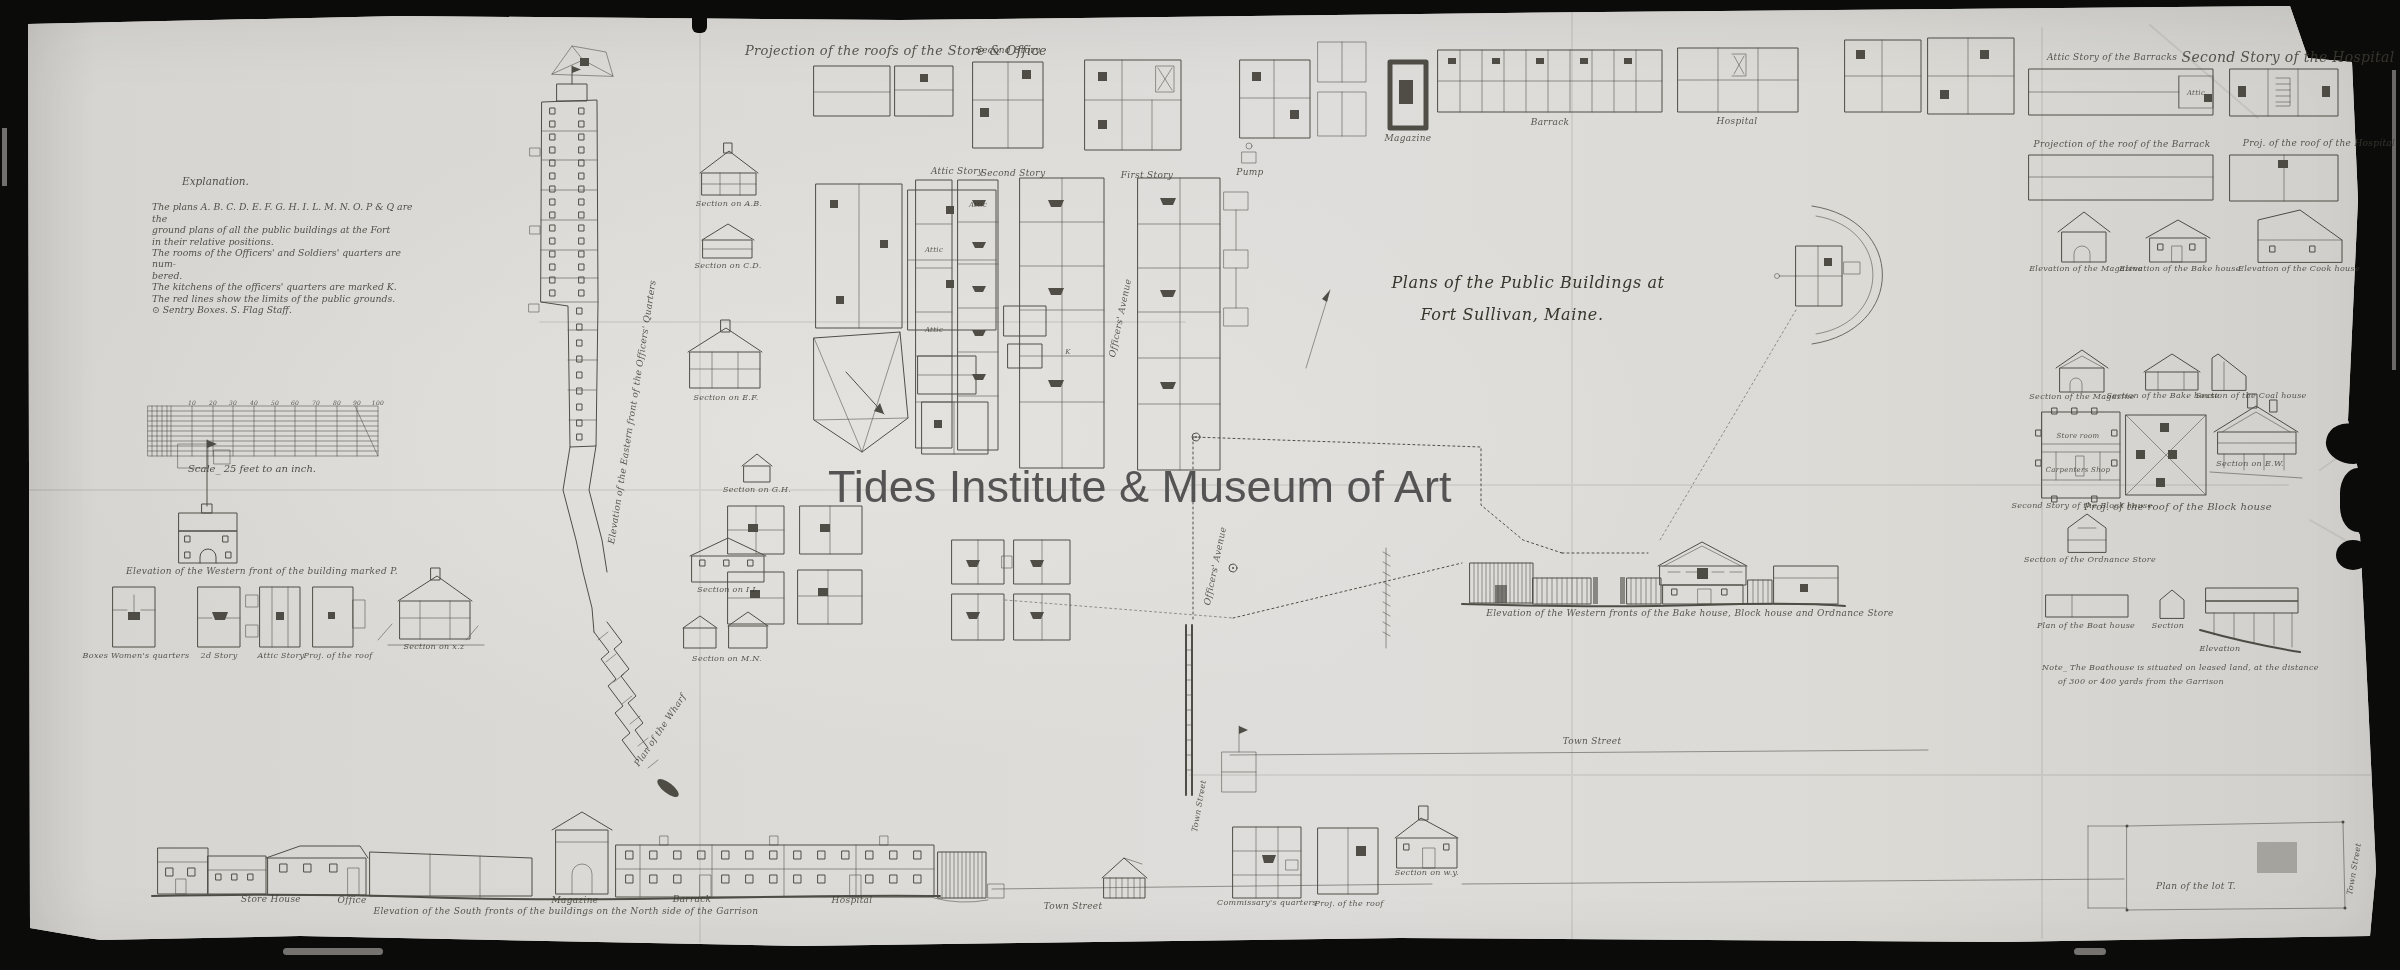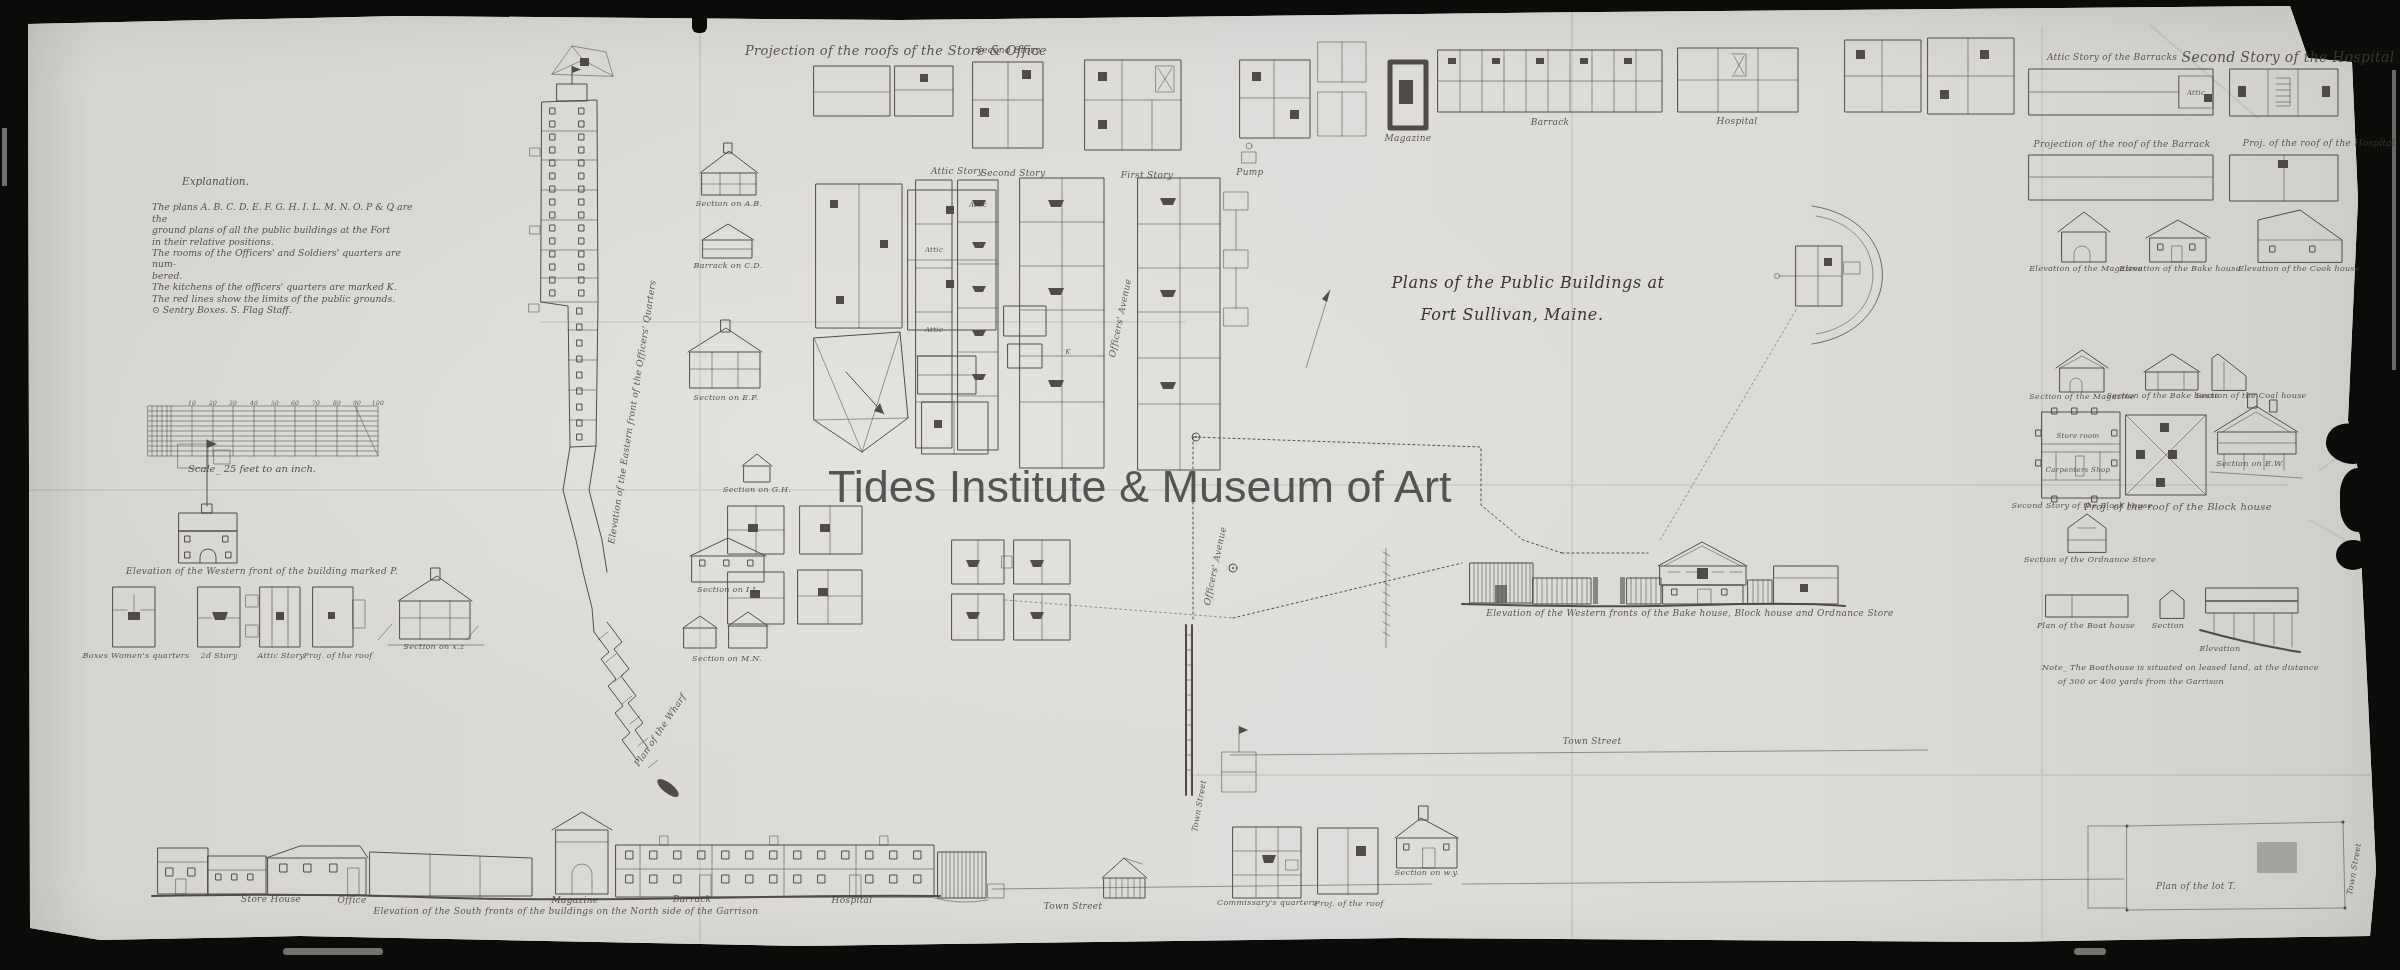--- a/index.html
+++ b/index.html
@@ -622,21 +622,21 @@
       <span class="ann" style="left: 1737px; top: 121px; font-size: 9px; transform: translate(-50%, -50%);">Hospital</span>
       <span class="ann" style="left: 1120px; top: 318px; font-size: 9px; transform: translate(-50%, -50%) rotate(-78deg);">Officers' Avenue</span>
       <span class="ann" style="left: 1215px; top: 566px; font-size: 9px; transform: translate(-50%, -50%) rotate(-78deg);">Officers' Avenue</span>
       <span class="ann" style="left: 632px; top: 412px; font-size: 9px; transform: translate(-50%, -50%) rotate(-81deg);">Elevation of the Eastern front of the Officers' Quarters</span>
       <span class="ann" style="left: 660px; top: 730px; font-size: 9px; transform: translate(-50%, -50%) rotate(-56deg);">Plan of the Wharf</span>
       <span class="ann" style="left: 934px; top: 250px; font-size: 7px; transform: translate(-50%, -50%);">Attic</span>
       <span class="ann" style="left: 934px; top: 330px; font-size: 7px; transform: translate(-50%, -50%);">Attic</span>
       <span class="ann" style="left: 978px; top: 205px; font-size: 7px; transform: translate(-50%, -50%);">Attic</span>
       <span class="ann" style="left: 1068px; top: 352px; font-size: 7px; transform: translate(-50%, -50%);">K</span>
       <span class="ann" style="left: 729px; top: 203px; font-size: 8px; transform: translate(-50%, -50%);">Section on A.B.</span>
-      <span class="ann" style="left: 728px; top: 265px; font-size: 8px; transform: translate(-50%, -50%);">Barrack on C.D.</span>
+      <span class="ann" style="left: 728px; top: 265px; font-size: 8px; transform: translate(-50%, -50%);">Section on C.D.</span>
       <span class="ann" style="left: 726px; top: 397px; font-size: 8px; transform: translate(-50%, -50%);">Section on E.F.</span>
       <span class="ann" style="left: 757px; top: 489px; font-size: 8px; transform: translate(-50%, -50%);">Section on G.H.</span>
       <span class="ann" style="left: 729px; top: 589px; font-size: 8px; transform: translate(-50%, -50%);">Section on I.L.</span>
       <span class="ann" style="left: 727px; top: 658px; font-size: 8px; transform: translate(-50%, -50%);">Section on M.N.</span>
       <span class="ann" style="left: 262px; top: 571px; font-size: 9px; transform: translate(-50%, -50%);">Elevation of the Western front of the building marked P.</span>
       <span class="ann" style="left: 136px; top: 655px; font-size: 8px; transform: translate(-50%, -50%);">Boxes Women's quarters</span>
       <span class="ann" style="left: 219px; top: 655px; font-size: 8px; transform: translate(-50%, -50%);">2d Story</span>
       <span class="ann" style="left: 281px; top: 655px; font-size: 8px; transform: translate(-50%, -50%);">Attic Story</span>
       <span class="ann" style="left: 338px; top: 655px; font-size: 8px; transform: translate(-50%, -50%);">Proj. of the roof</span>
       <span class="ann" style="left: 434px; top: 646px; font-size: 8px; transform: translate(-50%, -50%);">Section on x.z</span>

